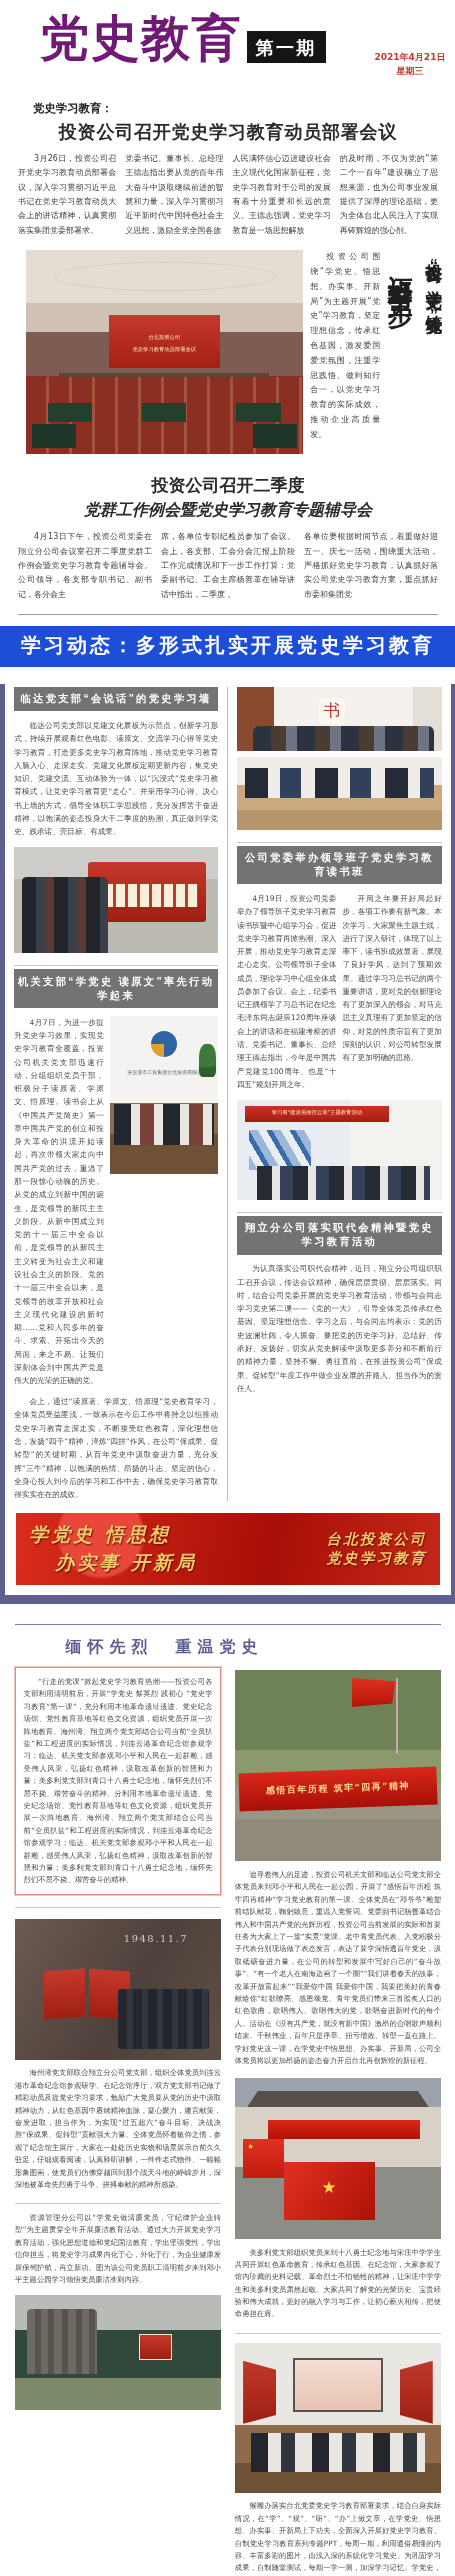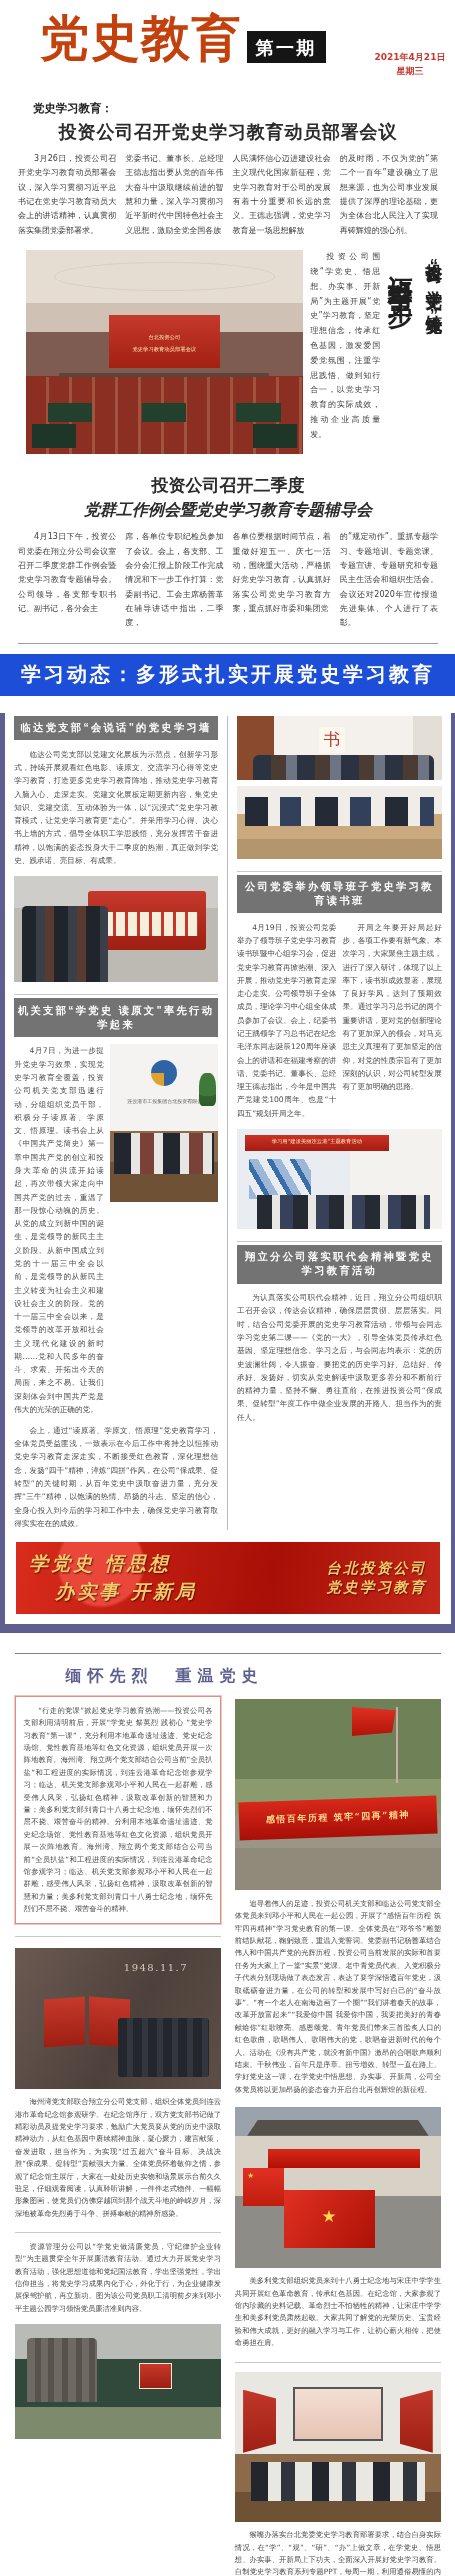--- a/index.html
+++ b/index.html
@@ -2,21 +2,21 @@
 <html style="font-size:12px"><head>
 <meta charset="utf-8">
 <style>
   * { margin:0; padding:0; box-sizing:border-box; }
   html,body { background:#ffffff; }
   body { width:456px; font-family:"DejaVu Sans",sans-serif; color:#3a3a3a; }
   .page { width:456px; padding:0 0 13.7px 0; background:#fff; }
 
   
   .masthead { position:relative; padding:13.7px 15px 3px 40px; height:90px; }
-  .mast-title { font-family:"Liberation Sans",sans-serif; font-weight:900; font-size:49px; line-height:1; color:#c2410c; letter-spacing:1.5px; display:inline-block; }
+  .mast-title { font-family:"Liberation Sans",sans-serif; font-weight:900; font-size:49px; line-height:1; color:#701a75; letter-spacing:1.5px; display:inline-block; }
   .issue-box { display:inline-block; background:#151515; color:#fff; font-weight:900; font-size:18px; padding:4.6px 9px 3px; vertical-align:bottom; margin-left:4.6px; letter-spacing:2.3px; font-family:"Liberation Sans",sans-serif; }
   .date-block { position:absolute; right:10.6px; top:50px; text-align:center; color:#c23b31; font-weight:bold; font-size:9px; line-height:1.6; }
   .metabar { display:flex; align-items:stretch; height:18px; margin:6px 0 0 32px; font-size:9px; }
   .metabar .org { background:#c0392f; color:#fff; padding:2.3px 12px; font-weight:bold; clip-path:polygon(0 0,100% 0,92% 100%,0 100%); min-width:114px; text-align:center; }
   .metabar .wedge { background:#6b6b6b; width:20px; margin-left:-4.6px; clip-path:polygon(30% 0,100% 0,70% 100%,0 100%); }
   .metabar .office { background:#e3e3e3; color:#4a4a4a; flex:1; padding:3px 7.6px 2.3px 20px; clip-path:polygon(13.7px 0,100% 0,100% 100%,0 100%); }
 
   
   .kicker { font-weight:bold; font-size:11.4px; color:#222; margin:10.6px 0 4.6px 33px; font-family:"Liberation Sans",sans-serif; }
   .headline1 { font-family:"Liberation Sans",sans-serif; font-weight:900; font-size:18px; color:#2b2b2b; text-align:center; letter-spacing:0.8px; margin:1.5px 15px 7.6px; }
@@ -164,21 +164,20 @@
   </div>
 
   <div class="headline2">
     <div class="l1">投资公司召开二季度</div>
     <div class="l2">党群工作例会暨党史学习教育专题辅导会</div>
   </div>
   <div class="cols4 art2-cols">
     <div class="col indent">4月13日下午，投资公司党委在翔立分公司会议室召开二季度党群工作例会暨党史学习教育专题辅导会。公司领导，各支部专职书记、副书记，各分会主</div>
     <div class="col">席，各单位专职纪检员参加了会议。会上，各支部、工会分会汇报上阶段工作完成情况和下一步工作打算：党委副书记、工会主席杨善革在辅导讲话中指出，二季度，</div>
     <div class="col">各单位要根据时间节点，着重做好迎五一、庆七一活动，围绕重大活动，严格抓好党史学习教育，认真抓好落实公司党史学习教育方案，重点抓好市委和集团党</div>
-    <div class="col">的“规定动作”。重抓专题学习、专题培训、专题党课、专题宣讲、专题研究和专题民主生活会和组织生活会。会议还对2020年宣传报道先进集体、个人进行了表彰。</div>
   </div>
   <div class="rule"></div>
 
   <div class="section-banner">学习动态：多形式扎实开展党史学习教育</div>
 
   <div class="study-frame">
     <div class="two-col">
       <div class="lcol">
         <div class="purple-head">临达党支部“会说话”的党史学习墙</div>
         <div class="body-p indent">临达公司党支部以党建文化展板为示范点，创新学习形式，持续开展观看红色电影、读原文、交流学习心得等党史学习教育，打造更多党史学习教育阵地，推动党史学习教育入脑入心、走深走实。党建文化展板定期更新内容，集党史知识、党建交流、互动体验为一体，以“沉浸式”党史学习教育模式，让党史学习教育更“走心”。并采用学习心得、决心书上墙的方式，倡导全体职工学思践悟，充分发挥苦干奋进精神，以饱满的姿态投身大干二季度的热潮，真正做到学党史、践承诺、亮目标、有成果。</div>

